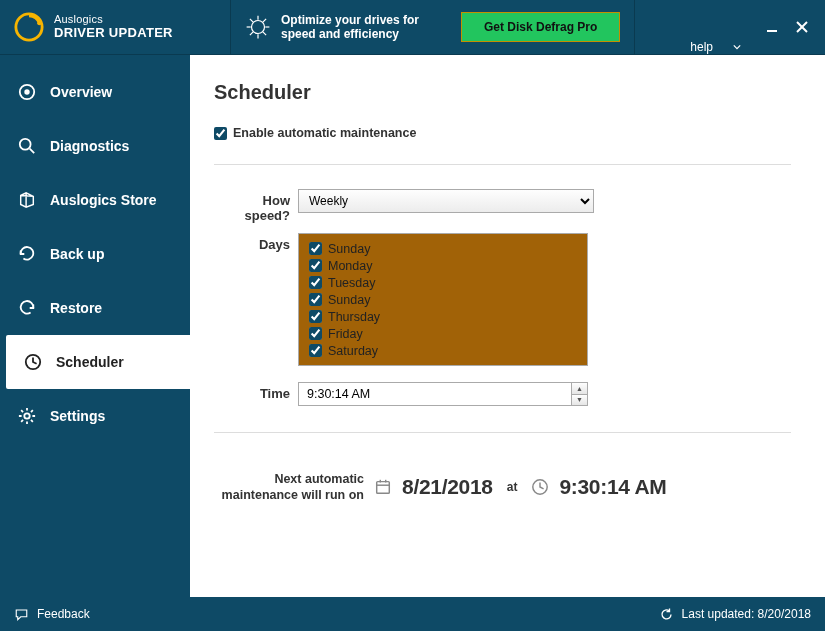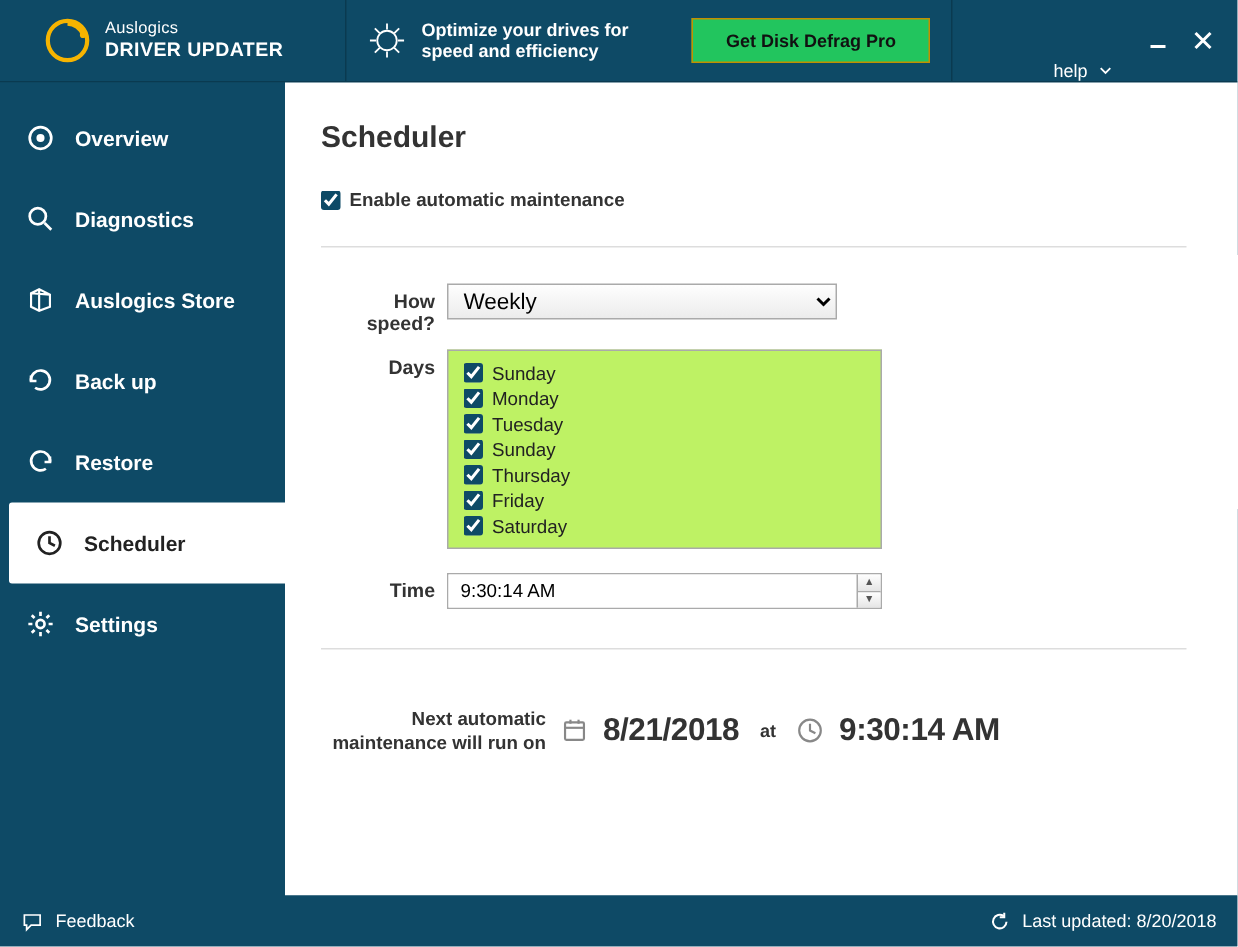--- a/index.html
+++ b/index.html
@@ -1,52 +1,52 @@
 <!DOCTYPE html>
 <html><head>
 <meta charset="utf-8">
 <style>
   * { box-sizing: border-box; margin: 0; padding: 0; }
   body { font-family: "Segoe UI", Arial, sans-serif; background: #fff; width: 825px; height: 631px; overflow: hidden; }
   .app { display: flex; flex-direction: column; width: 825px; height: 631px; background: #0e4a66; }
 
   
   .header { display: flex; align-items: center; height: 55px; background: #0e4a66; border-bottom: 1px solid #0a3a50; }
-  .logo-area { display: flex; align-items: center; gap: 10px; padding: 0 30px; width: 230px; }
+  .logo-area { display: flex; align-items: center; gap: 10px; padding: 0 14px; width: 230px; }
   .logo-icon { width: 30px; height: 30px; flex-shrink: 0; }
   .logo-text { color: #fff; font-size: 11px; line-height: 1.15; }
   .logo-text .brand { font-weight: 400; letter-spacing: 0.2px; }
   .logo-text .product { font-weight: 700; font-size: 13px; letter-spacing: 0.3px; }
   .promo { display: flex; align-items: center; gap: 10px; height: 100%; padding: 0 14px; border-left: 1px solid #0a3a50; border-right: 1px solid #0a3a50; }
   .promo-icon { width: 26px; height: 26px; flex-shrink: 0; }
   .promo-text { color: #fff; font-size: 12px; font-weight: 600; line-height: 1.2; max-width: 170px; }
   .promo-btn { background: #22c55e; color: #111; font-size: 12px; font-weight: 700; border: 1px solid #c48f00; padding: 7px 22px; cursor: pointer; }
   .spacer { flex: 1; }
-  .help-area { display: flex; align-items: center; gap: 8px; color: #fff; font-size: 12px; cursor: pointer; padding-right: 22px; margin-top: 40px; }
+  .help-area { display: flex; align-items: center; gap: 20px; color: #fff; font-size: 12px; cursor: pointer; padding-right: 22px; margin-top: 40px; }
   .help-area svg { width: 8px; height: 8px; }
   .window-controls { display: flex; align-items: center; gap: 12px; padding-right: 14px; }
   .wc { color: #fff; cursor: pointer; width: 18px; height: 18px; display: flex; align-items: center; justify-content: center; }
 
   
   .body { display: flex; flex: 1; min-height: 0; }
   .sidebar { width: 190px; background: #0e4a66; display: flex; flex-direction: column; padding-top: 10px; }
   .sb-item { display: flex; align-items: center; gap: 14px; color: #fff; font-size: 14px; font-weight: 600; padding: 18px 18px; cursor: pointer; }
   .sb-item.active { background: #fff; color: #222; border-radius: 2px 0 0 2px; margin-left: 6px; }
   .sb-item svg { width: 18px; height: 18px; flex-shrink: 0; }
 
   .main { flex: 1; background: #fff; padding: 26px 34px 20px 24px; overflow: auto; }
   .page-title { font-size: 20px; font-weight: 700; color: #333; margin-bottom: 22px; }
   .enable-row { display: flex; align-items: center; gap: 6px; font-size: 12.5px; font-weight: 600; color: #333; margin-bottom: 24px; }
   .enable-row input { width: 13px; height: 13px; accent-color: #0e4a66; }
   .divider { border: none; border-top: 1px solid #ddd; margin-bottom: 24px; }
 
   .form-row { display: flex; align-items: flex-start; margin-bottom: 10px; }
   .form-label { width: 84px; text-align: right; font-size: 13px; font-weight: 700; color: #333; padding-top: 4px; padding-right: 8px; }
-  .select { width: 260px; height: 24px; font-size: 15px; padding: 2px 6px; border: 1px solid #aaa; background: linear-gradient(#fefefe,#ececec); }
-  .days-box { width: 290px; border: 1px solid #aaa; background: #bef264; padding: 6px 10px; }
+  .select { width: 296px; height: 24px; font-size: 12px; padding: 2px 6px; border: 1px solid #aaa; background: linear-gradient(#fefefe,#ececec); }
+  .days-box { width: 290px; border: 1px solid #aaa; background: #a16207; padding: 6px 10px; }
   .day-row { display: flex; align-items: center; gap: 6px; font-size: 12.5px; color: #222; padding: 1.5px 0; }
   .day-row input { width: 13px; height: 13px; accent-color: #0e4a66; }
   .time-wrap { display: flex; width: 290px; border: 1px solid #aaa; height: 24px; }
   .time-input { flex: 1; border: none; font-size: 12.5px; padding: 0 8px; outline: none; }
   .spinner { width: 16px; display: flex; flex-direction: column; border-left: 1px solid #aaa; }
   .spin-btn { flex: 1; background: linear-gradient(#fefefe,#e5e5e5); display:flex; align-items:center; justify-content:center; cursor:pointer; font-size:7px; color:#555; }
   .spin-btn:first-child { border-bottom: 1px solid #aaa; }
 
   .next-run { display: flex; align-items: center; gap: 10px; margin-top: 38px; }
   .next-run-label { width: 150px; text-align: right; font-size: 12.5px; font-weight: 700; color: #333; line-height: 1.3; }

